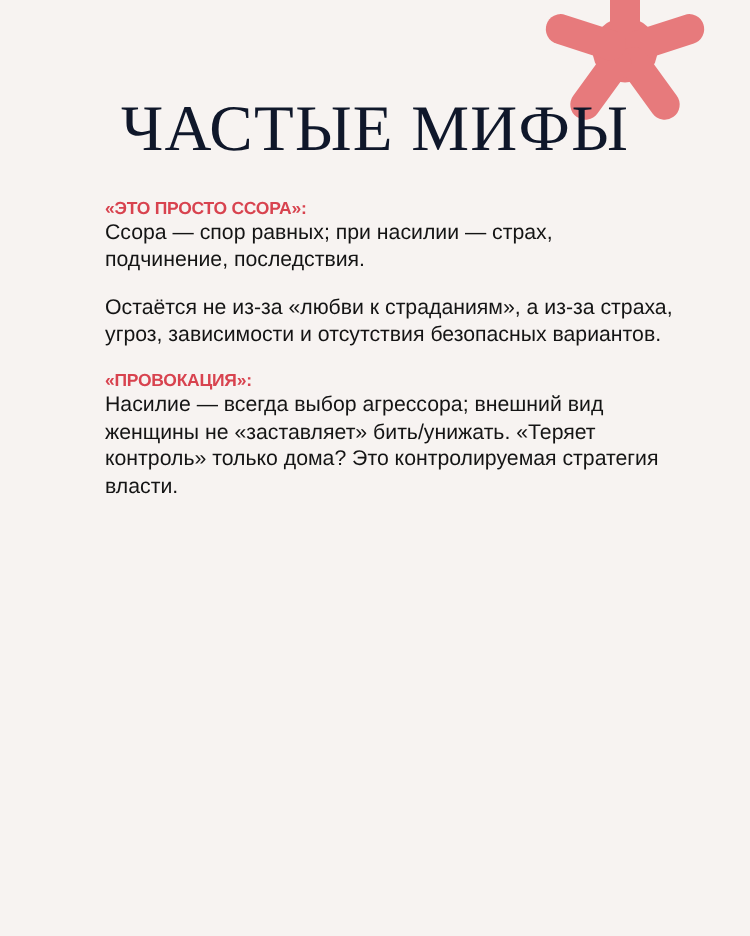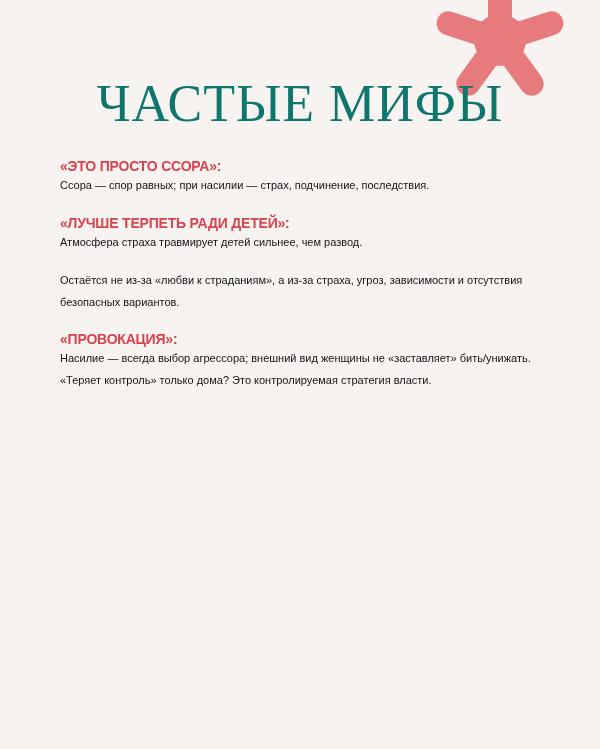--- a/index.html
+++ b/index.html
@@ -12,38 +12,38 @@
     }
     .flower {
       position: absolute; left: 420px; top: -40px;
       width: 160px; height: 160px;
     }
     .title {
       position: absolute; left: 0; right: 0; top: 74px;
       text-align: center;
       font-family: "Liberation Serif", "DejaVu Serif", serif;
       font-size: 52px; font-weight: 400; letter-spacing: 1px;
-      color: #0f766e;
+      color: #0f172a;
       line-height: 60px;
       margin: 0;
     }
     .myths {
       position: absolute; left: 60px; top: 157px; width: 480px;
     }
-    .myth { margin-bottom: 17px; }
+    .myth { margin-bottom: 17px; margin-left: 24px; }
     .myth-head {
       color: #d8434f;
       font-weight: 700;
       font-size: 14px;
       line-height: 18px;
       letter-spacing: -0.2px;
       text-transform: uppercase;
     }
     .myth-body {
-      font-size: 11px;
+      font-size: 17px;
       line-height: 21.5px;
       color: #141414;
     }
   </style>
 </head>
 <body>
 
 <svg class="flower" viewBox="-80 -80 160 160">
   <g fill="#e77a7c">
     <circle cx="0" cy="0" r="26"></circle>
@@ -66,23 +66,19 @@
 </svg>
 
 <h1 class="title">ЧАСТЫЕ МИФЫ</h1>
 
 <div class="myths">
   <div class="myth">
     <div class="myth-head">«ЭТО ПРОСТО ССОРА»:</div>
     <div class="myth-body">Ссора — спор равных; при насилии — страх, подчинение, последствия.</div>
   </div>
   <div class="myth">
-    <div class="myth-head">«ЛУЧШЕ ТЕРПЕТЬ РАДИ ДЕТЕЙ»:</div>
-    <div class="myth-body">Атмосфера страха травмирует детей сильнее, чем развод.</div>
-  </div>
-  <div class="myth">
     <div class="myth-body">Остаётся не из-за «любви к страданиям», а из-за страха, угроз, зависимости и отсутствия безопасных вариантов.</div>
   </div>
   <div class="myth">
     <div class="myth-head">«ПРОВОКАЦИЯ»:</div>
     <div class="myth-body">Насилие — всегда выбор агрессора; внешний вид женщины не «заставляет» бить/унижать. «Теряет контроль» только дома? Это контролируемая стратегия власти.</div>
   </div>
 </div>
 
 </body></html>

